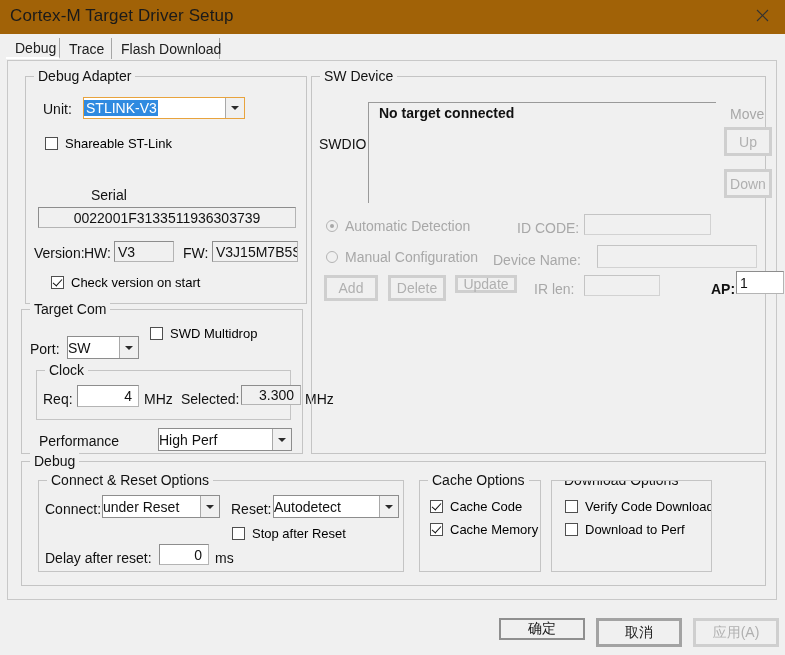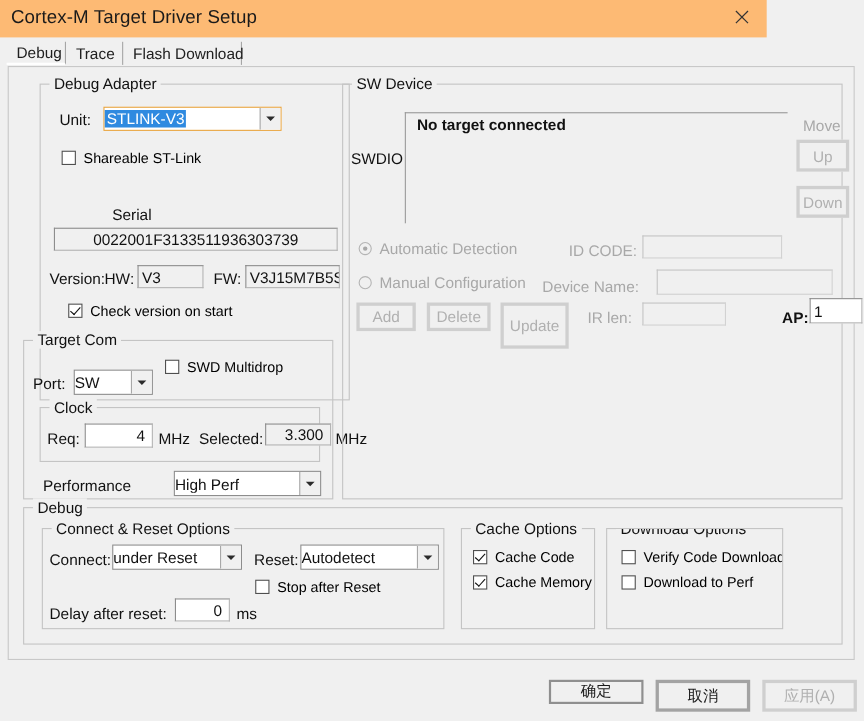--- a/index.html
+++ b/index.html
@@ -11,22 +11,22 @@
     font-family: "Liberation Sans", sans-serif;
     font-size: 13px;
     color: #000;
     overflow: hidden;
     position: relative;
     -webkit-font-smoothing: antialiased;
   }
 
   
   .titlebar {
-    position: absolute; left: 0; top: 0; width: 697px; height: 34px;
-    background: #fdba74;
+    position: absolute; left: 0; top: 0; width: 785px; height: 34px;
+    background: #a16207;
   }
   .title-text {
     position: absolute; left: 10px; top: 6px;
     font-size: 17px; color: #1a1a1a; font-weight: normal;
     letter-spacing: 0.1px;
     white-space: nowrap;
   }
   .close-btn {
     position: absolute; right: 0px; top: 0px; width: 46px; height: 30px;
     display: flex; align-items: center; justify-content: center;
@@ -245,21 +245,21 @@
   <div class="tab sep" style="left:54px; width:52px;">
     <span>Trace</span>
   </div>
   <div class="tab sep" style="left:106px; width:108px;">
     <span>Flash Download</span>
   </div>
 </div>
 
 <div class="panel">
 
-  <div class="group" style="left:28px; top:15px; width:282px; height:288px;">
+  <div class="group" style="left:17px; top:15px; width:282px; height:228px;">
     <div class="glabel">Debug Adapter</div>
 
     <div class="lbl" style="left:17px; top:24px;">Unit:</div>
     <div class="combo focus" style="left:57px; top:20px; width:162px; height:22px;">
       <div class="cv">
         <span class="sel-highlight">STLINK-V3</span>
       </div>
       <div class="carrow">
         <span class="tri"></span>
       </div>
@@ -345,21 +345,21 @@
 
     <div class="rad" style="left:14px; top:172px;">
       <span class="radbox"></span>
       <span>Manual Configuration</span>
     </div>
     <div class="lbl dim" style="left:181px; top:175px;">Device Name:</div>
     <div class="txt dis" style="left:285px; top:168px; width:160px; height:23px;"></div>
 
     <div class="btn dis" style="left:12px; top:198px; width:54px; height:26px;">Add</div>
     <div class="btn dis" style="left:76px; top:198px; width:58px; height:26px;">Delete</div>
-    <div class="btn dis" style="left:143px; top:198px; width:62px; height:42px;">Update</div>
+    <div class="btn dis" style="left:143px; top:198px; width:62px; height:18px;">Update</div>
 
     <div class="lbl dim" style="left:222px; top:204px;">IR len:</div>
     <div class="txt dis" style="left:272px; top:198px; width:76px; height:21px;"></div>
 
     <div class="lbl bold" style="left:399px; top:204px;">AP:</div>
     <div class="txt" style="left:424px; top:194px; width:48px; height:23px;">1</div>
   </div>
 
   <div class="group" style="left:13px; top:400px; width:745px; height:125px;">
     <div class="glabel">Debug</div>

